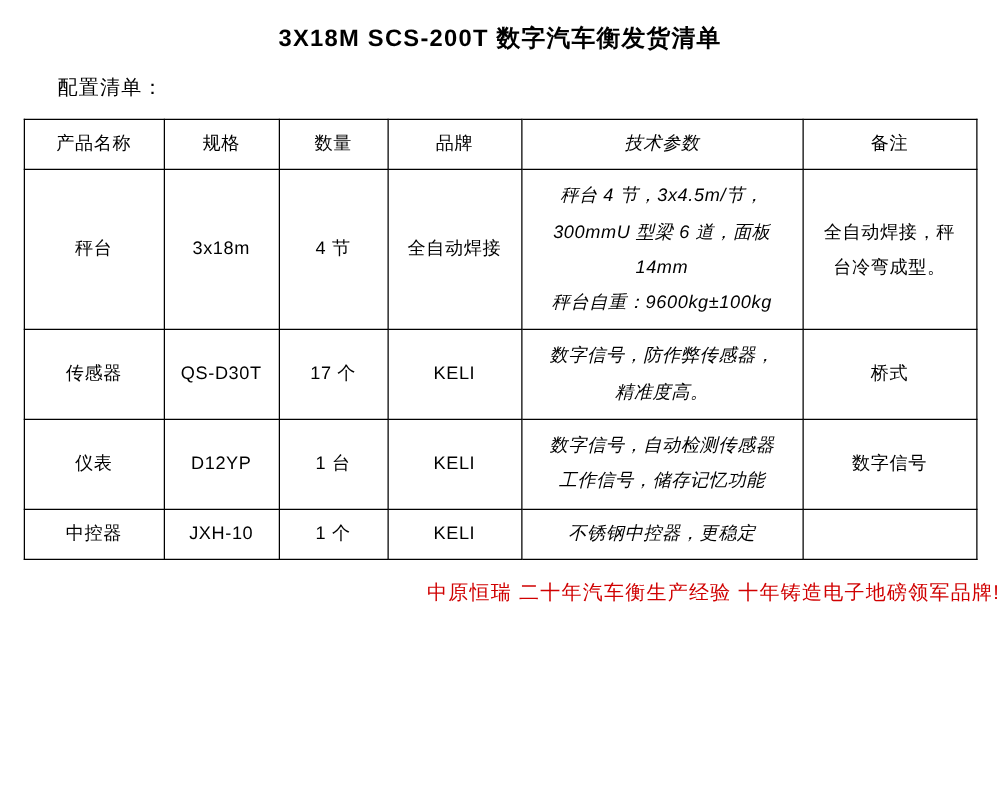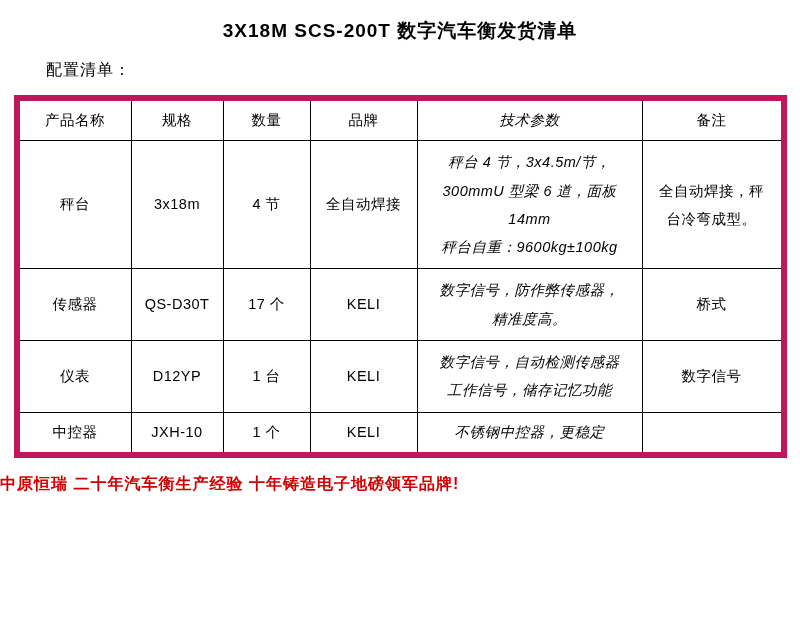--- a/index.html
+++ b/index.html
@@ -33,21 +33,21 @@
     padding-left: 46px;
     padding-top: 10px;
     padding-bottom: 14px;
     letter-spacing: 1px;
   }
   table.spec {
     border-collapse: collapse;
     margin: 0 auto;
     width: 720px;
     table-layout: fixed;
-    border: 6px solid #be185d;
+    border: 1px solid #be185d;
   }
   table.spec td {
     border: 1px solid #000;
     text-align: center;
     vertical-align: middle;
     font-size: 14.5px;
     padding: 7px 3px;
     line-height: 1.75;
     letter-spacing: 0.5px;
   }
@@ -70,23 +70,23 @@
     display: block;
     line-height: 1.95;
   }
   td.note-cell {
     text-align: left;
     padding-left: 10px;
     font-size: 15px;
     letter-spacing: 0.4px;
   }
   .footer {
-    text-align: left;
+    text-align: right;
     color: #d00000;
-    font-weight: bold;
+    font-weight: normal;
     font-size: 16px;
     padding-top: 16px;
     letter-spacing: 1px;
   }
 </style>
 </head>
 <body>
 
 <div class="page">
 

